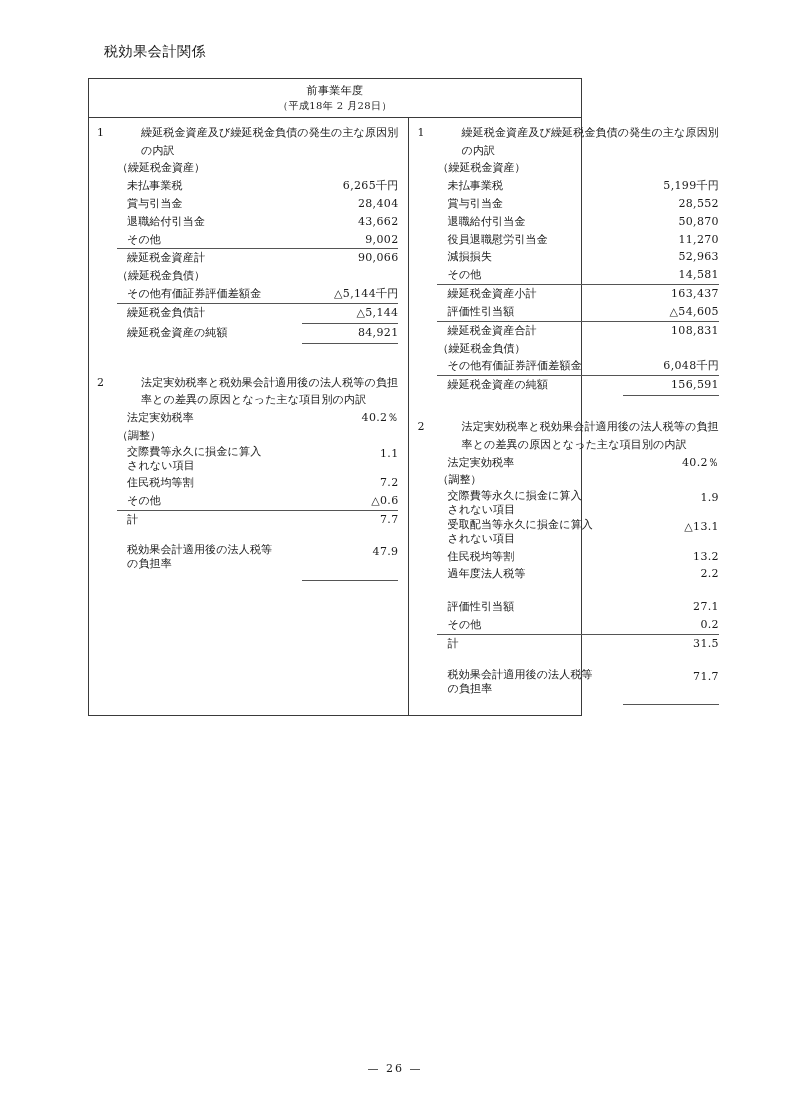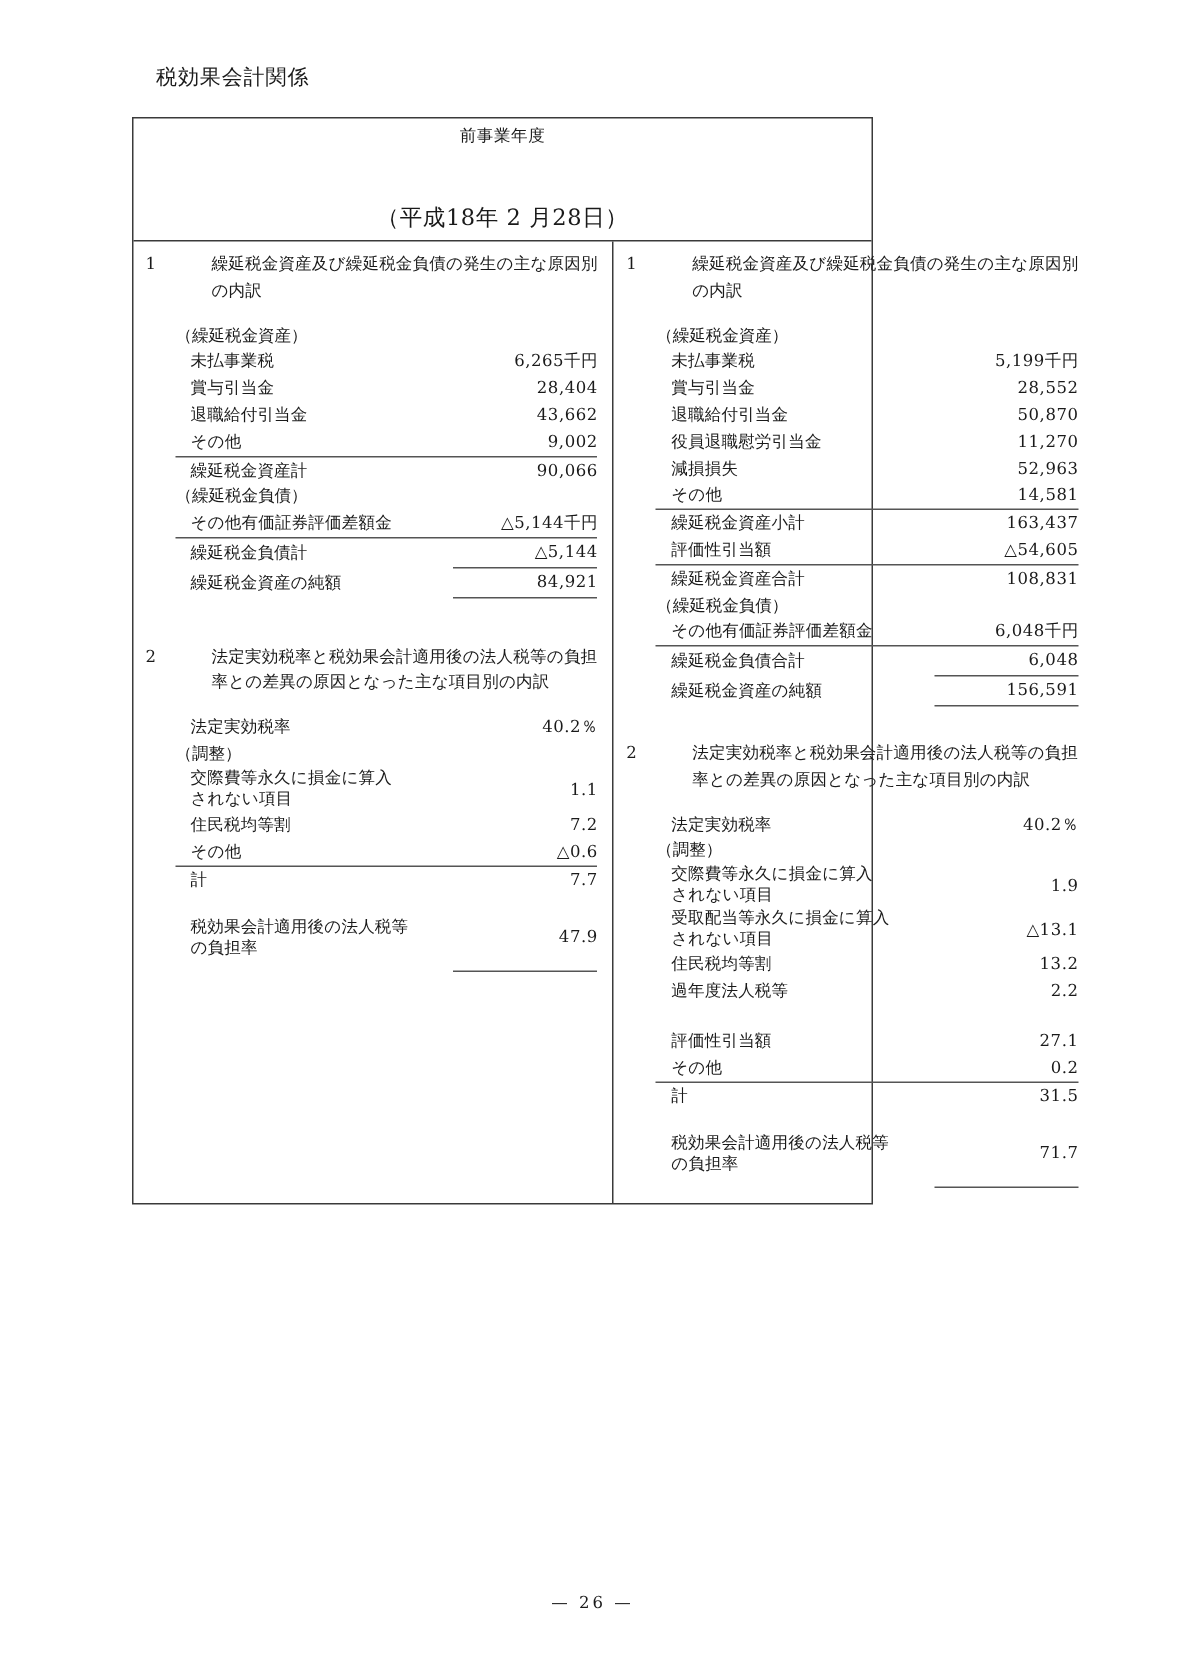--- a/index.html
+++ b/index.html
@@ -46,21 +46,21 @@
     box-sizing: border-box;
     text-align: center;
     padding: 4px 0 4px;
     font-size: 11px;
     line-height: 1.42;
   }
   .thead .hcell.right-col {
     border-left: 1px solid #3a3a3a;
   }
   .hcell .hline { display: block; white-space: nowrap; letter-spacing: 0.4px; }
-  .hcell .hline.sub { font-size: 15px; margin-top: 36px; }
+  .hcell .hline.sub { font-size: 10px; }
 
   .tbody {
     display: flex;
     min-height: 586px;
   }
   .tbody .bcell {
     flex: 1 1 0;
     box-sizing: border-box;
     padding: 6px 10px 10px 8px;
     font-size: 11px;
@@ -83,29 +83,29 @@
     font-size: 11px;
   }
   .sec-title {
     flex: 1 1 auto;
     font-size: 11px;
     letter-spacing: 0.15px;
   }
   .sec-title .ln { display: block; white-space: nowrap; margin-left: 24px; }
 
   
-  .grp { margin-left: 20px; margin-top: 12px; }
+  .grp { margin-left: 20px; }
   .bracket-line {
     font-size: 11px;
     line-height: 1.62;
     white-space: nowrap;
   }
   .row {
     display: flex;
-    align-items: center;
+    align-items: flex-start;
     line-height: 1.62;
     font-size: 11px;
     position: relative;
   }
   .row .lbl {
     flex: 1 1 auto;
     white-space: nowrap;
     padding-left: 10px;
     letter-spacing: 0.15px;
   }
@@ -332,24 +332,20 @@
           </div>
 
           <div class="bracket-line">（繰延税金負債）</div>
 
           <div class="row ul-full">
             <span class="lbl">その他有価証券評価差額金</span>
             <span class="val vw-unit"><span>6,048</span><span class="unit">千円</span></span>
           </div>
 
           <div class="row ul-val">
-            <span class="lbl">繰延税金負債合計</span>
-            <span class="val vw-num">6,048</span>
-          </div>
-          <div class="row ul-val">
             <span class="lbl">繰延税金資産の純額</span>
             <span class="val vw-num">156,591</span>
           </div>
         </div>
       </div>
 
       <div class="spacer-lg"></div>
 
       <div class="section">
         <div class="section-head">

